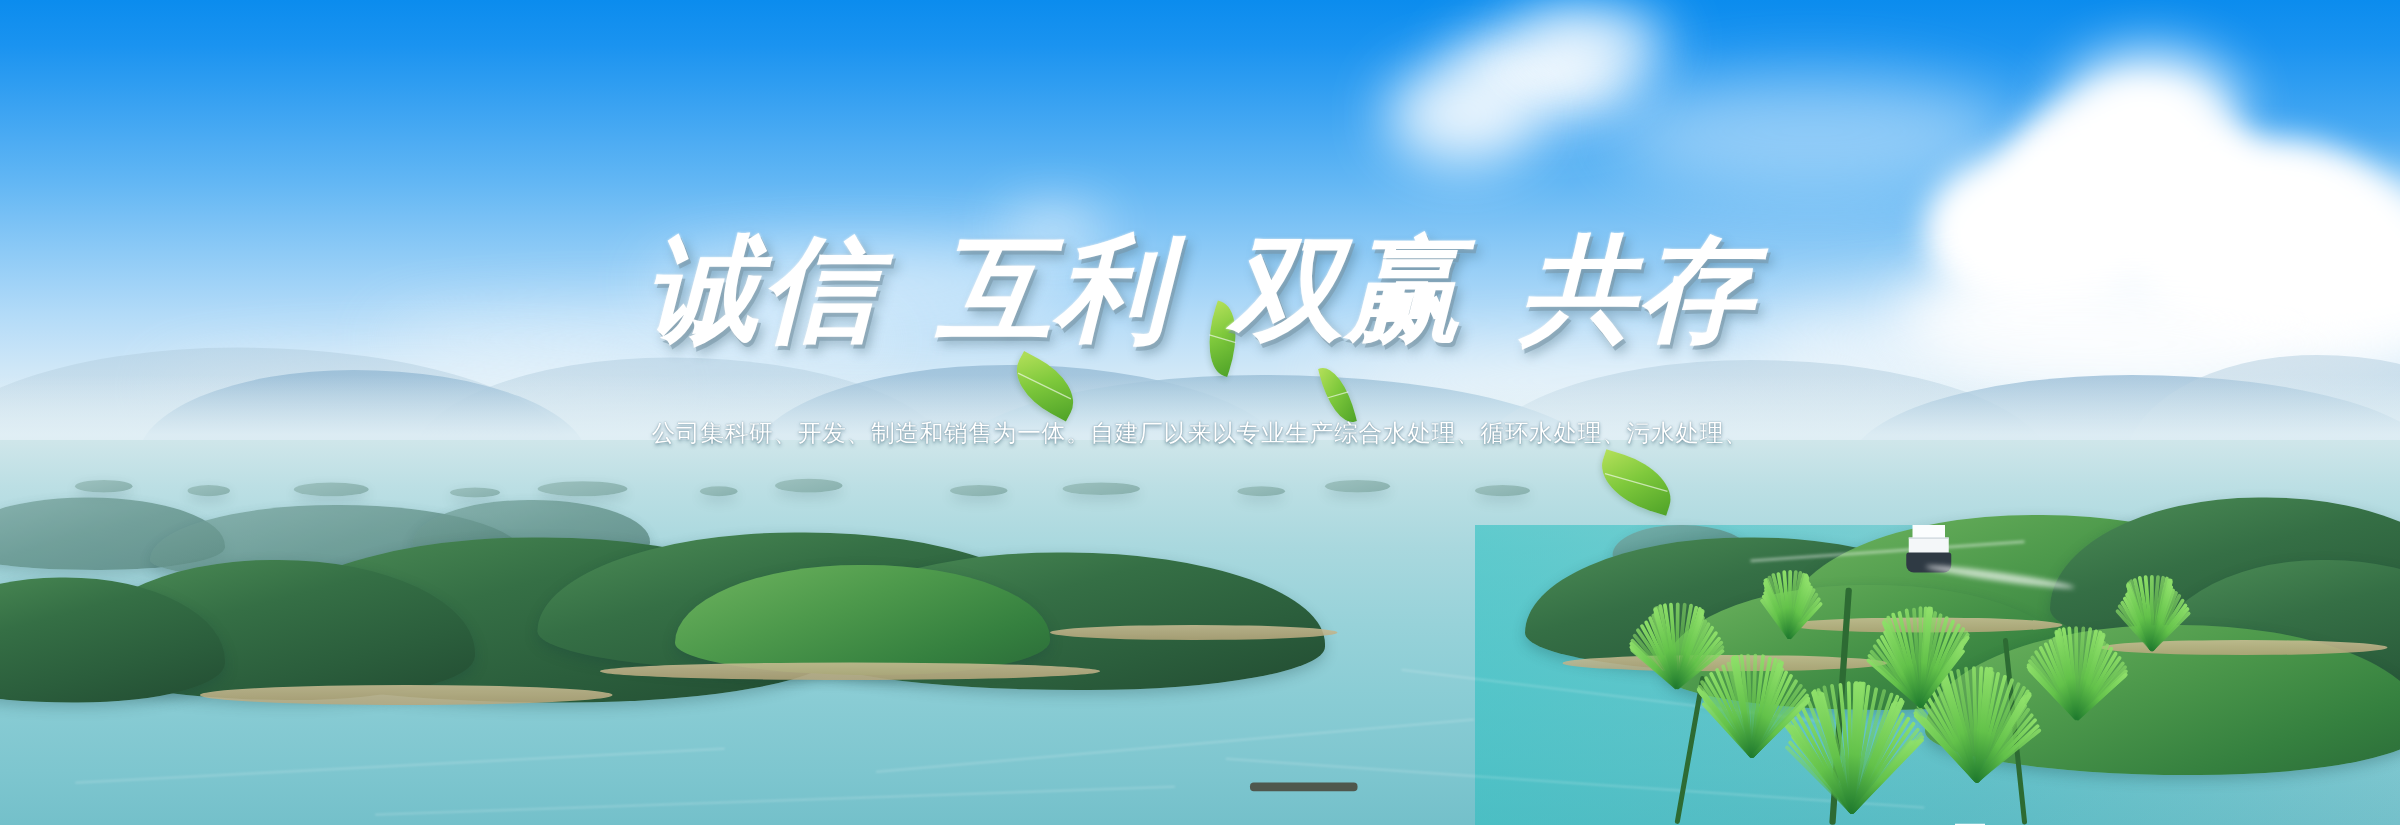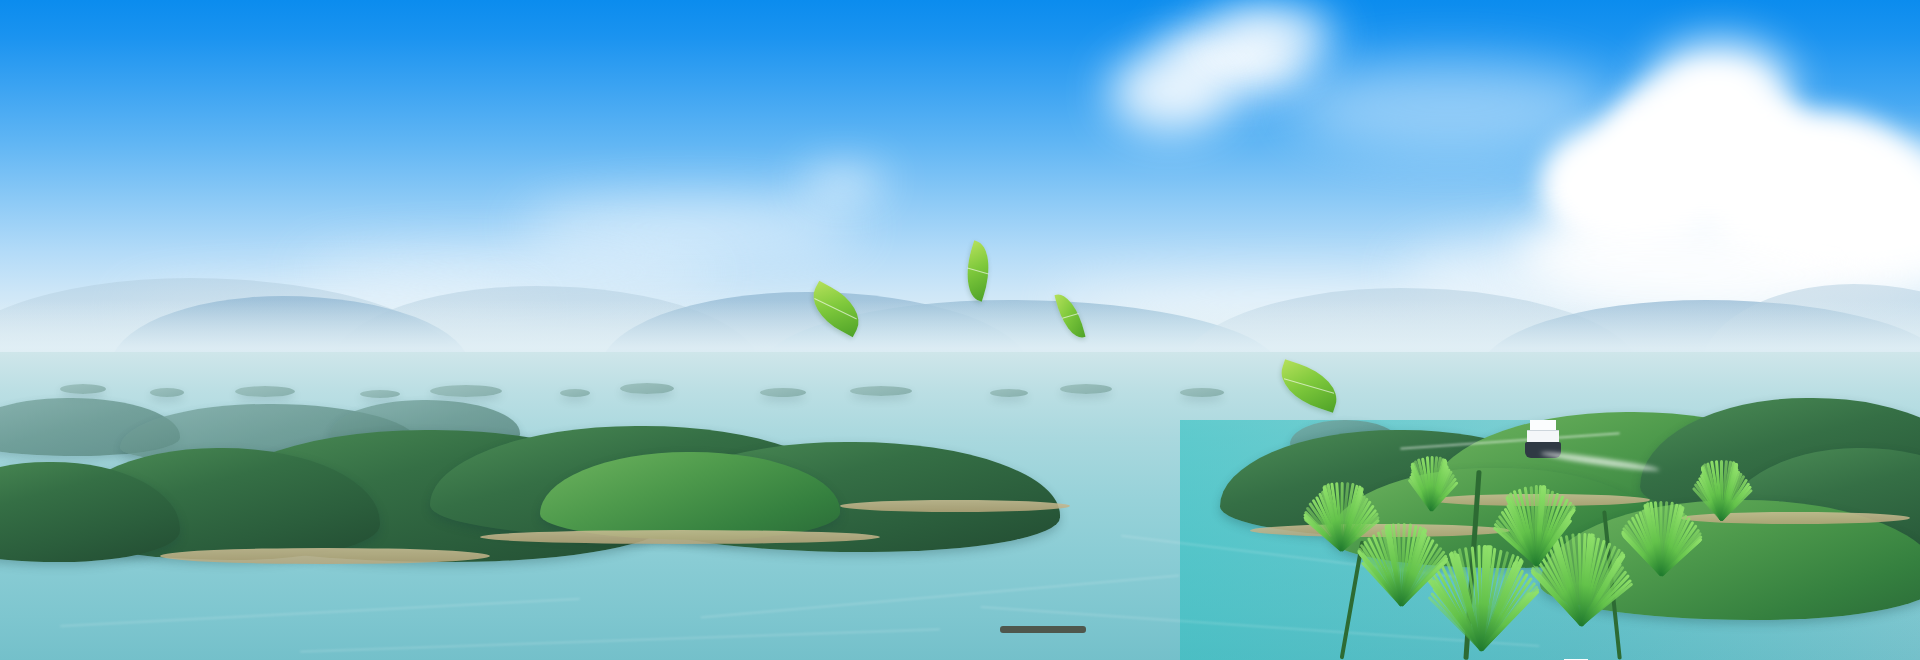--- a/index.html
+++ b/index.html
@@ -665,17 +665,21 @@
   <div class="leaf slim" style="left:1060px;top:292px;width:20px;height:48px;transform:rotate(-14deg);">
     <div class="vein"></div>
   </div>
   <div class="leaf" style="left:808px;top:292px;width:56px;height:34px;transform:rotate(28deg);">
     <div class="vein"></div>
   </div>
   <div class="leaf" style="left:1278px;top:368px;width:62px;height:36px;transform:rotate(18deg);">
     <div class="vein"></div>
   </div>
 
+  <div class="headline">
+    <span>诚信</span><span class="gap"></span><span>互利</span><span class="gap"></span><span>双赢</span><span class="gap"></span><span>共存</span>
+  </div>
 
   <div class="subtitle">
+    <div>公司集科研、开发、制造和销售为一体。自建厂以来以专业生产综合水处理、循环水处理、污水处理、</div>
   </div>
 
 </div>
 
 </body></html>

